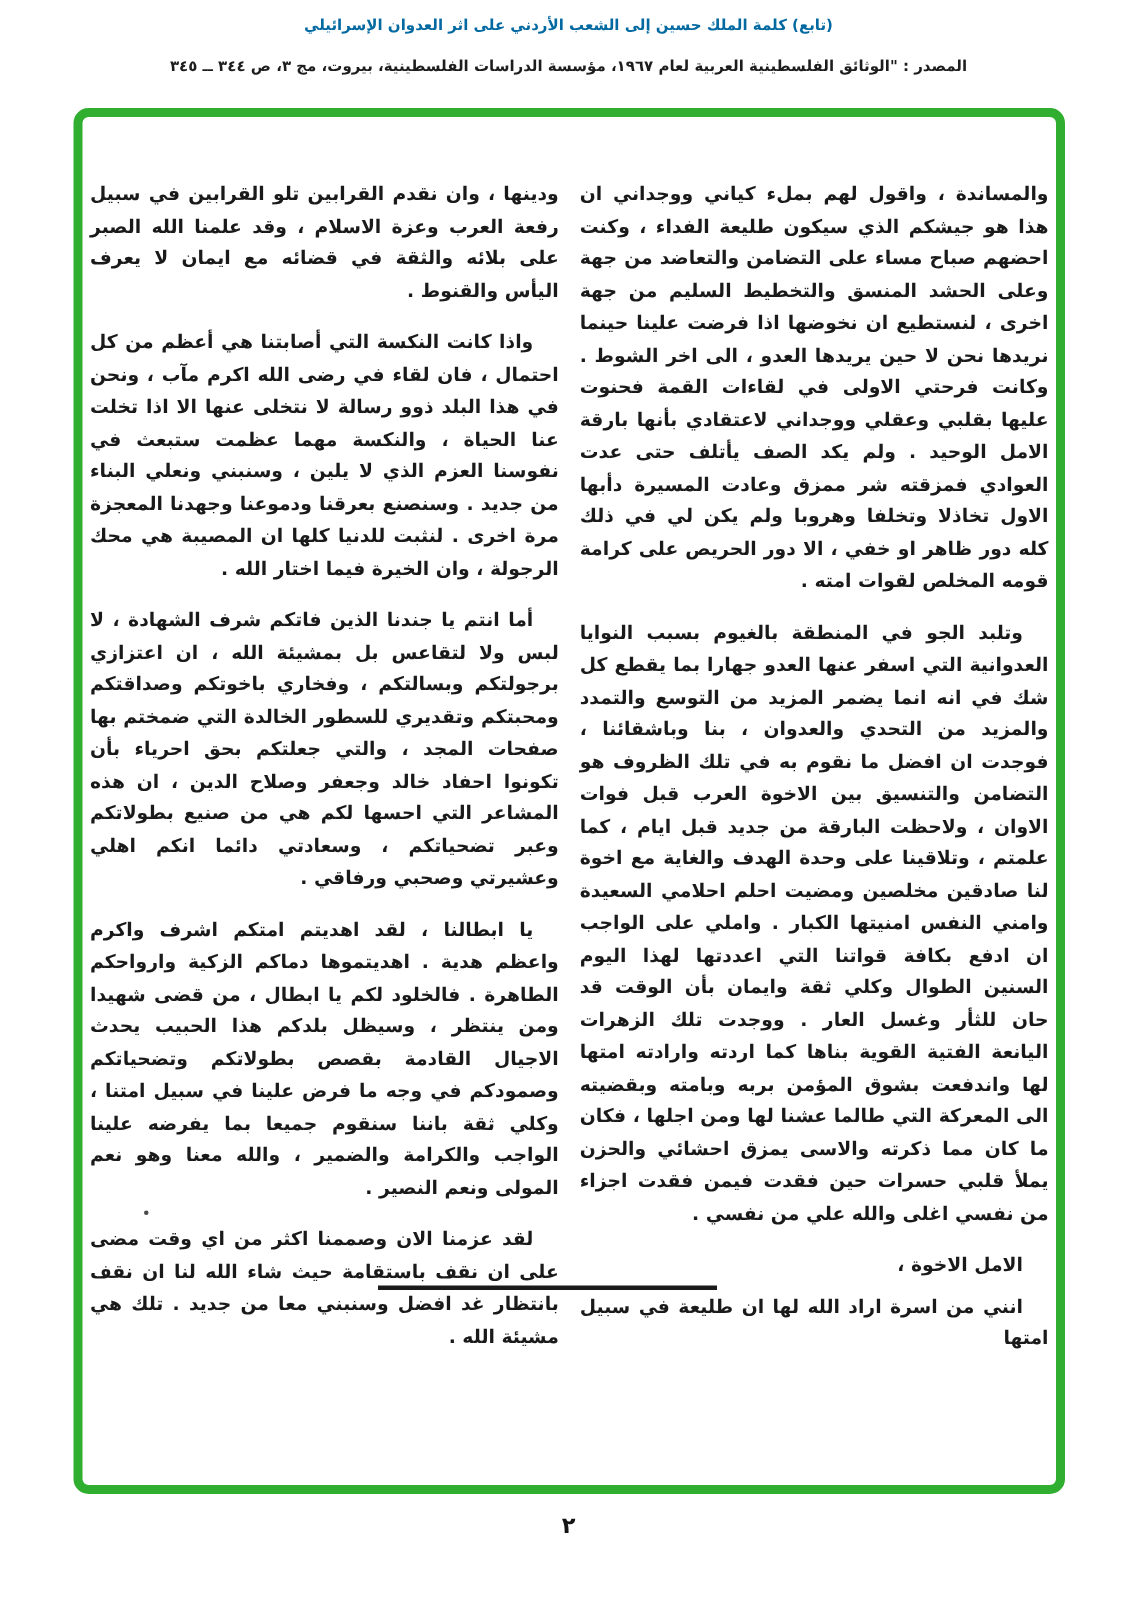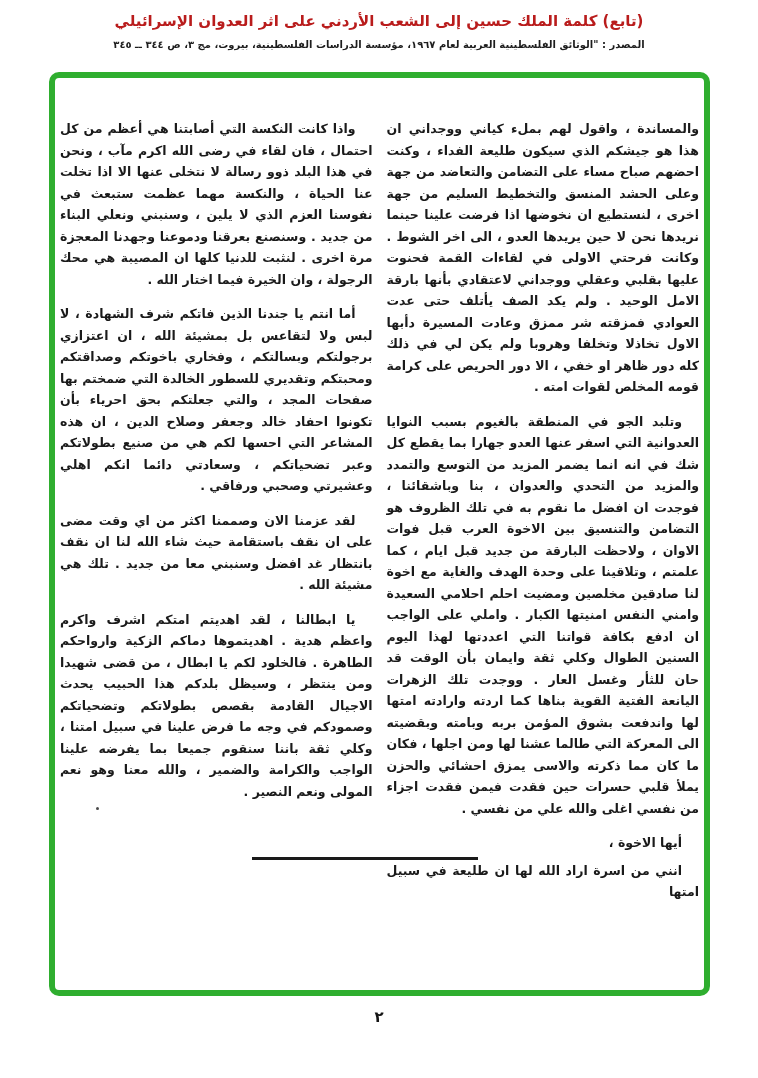--- a/index.html
+++ b/index.html
@@ -15,23 +15,23 @@
     color: #161616;
     overflow: hidden;
   }
   .doc-title {
     position: absolute;
     top: 12px;
     left: 0;
     right: 0;
     text-align: center;
     direction: rtl;
-    font-size: 15px;
+    font-size: 10px;
     font-weight: bold;
-    color: #b91c1c;
+    color: #0369a1;
   }
   .doc-source {
     position: absolute;
     top: 39px;
     left: 0;
     right: 0;
     text-align: center;
     direction: rtl;
     font-size: 10px;
     font-weight: bold;
@@ -105,27 +105,28 @@
 <body>
 
 <div class="doc-title">(تابع) كلمة الملك حسين إلى الشعب الأردني على اثر العدوان الإسرائيلي</div>
 <div class="doc-source">المصدر : "الوثائق الفلسطينية العربية لعام ١٩٦٧، مؤسسة الدراسات الفلسطينية، بيروت، مج ٣، ص ٣٤٤ ــ ٣٤٥</div>
 
 <div class="green-box">
   <div class="columns">
     <div class="column">
       <p class="para">والمساندة ، واقول لهم بملء كياني ووجداني ان هذا هو جيشكم الذي سيكون طليعة الفداء ، وكنت احضهم صباح مساء على التضامن والتعاضد من جهة وعلى الحشد المنسق والتخطيط السليم من جهة اخرى ، لنستطيع ان نخوضها اذا فرضت علينا حينما نريدها نحن لا حين يريدها العدو ، الى اخر الشوط . وكانت فرحتي الاولى في لقاءات القمة فحنوت عليها بقلبي وعقلي ووجداني لاعتقادي بأنها بارقة الامل الوحيد . ولم يكد الصف يأتلف حتى عدت العوادي فمزقته شر ممزق وعادت المسيرة دأبها الاول تخاذلا وتخلفا وهروبا ولم يكن لي في ذلك كله دور ظاهر او خفي ، الا دور الحريص على كرامة قومه المخلص لقوات امته .</p>
       <p class="para indent">وتلبد الجو في المنطقة بالغيوم بسبب النوايا العدوانية التي اسفر عنها العدو جهارا بما يقطع كل شك في انه انما يضمر المزيد من التوسع والتمدد والمزيد من التحدي والعدوان ، بنا وباشقائنا ، فوجدت ان افضل ما نقوم به في تلك الظروف هو التضامن والتنسيق بين الاخوة العرب قبل فوات الاوان ، ولاحظت البارقة من جديد قبل ايام ، كما علمتم ، وتلاقينا على وحدة الهدف والغاية مع اخوة لنا صادقين مخلصين ومضيت احلم احلامي السعيدة وامني النفس امنيتها الكبار . واملي على الواجب ان ادفع بكافة قواتنا التي اعددتها لهذا اليوم السنين الطوال وكلي ثقة وايمان بأن الوقت قد حان للثأر وغسل العار . ووجدت تلك الزهرات اليانعة الفتية القوية بناها كما اردته وارادته امتها لها واندفعت بشوق المؤمن بربه وبامته وبقضيته الى المعركة التي طالما عشنا لها ومن اجلها ، فكان ما كان مما ذكرته والاسى يمزق احشائي والحزن يملأ قلبي حسرات حين فقدت فيمن فقدت اجزاء من نفسي اغلى والله علي من نفسي .</p>
-      <p class="para indent salutation">أيها الاخوة ،</p>
+      <p class="para indent salutation">الامل الاخوة ،</p>
       <p class="para indent">انني من اسرة اراد الله لها ان طليعة في سبيل امتها</p>
     </div>
     <div class="column">
+      <p class="para">ودينها ، وان نقدم القرابين تلو القرابين في سبيل رفعة العرب وعزة الاسلام ، وقد علمنا الله الصبر على بلائه والثقة في قضائه مع ايمان لا يعرف اليأس والقنوط .</p>
       <p class="para indent">واذا كانت النكسة التي أصابتنا هي أعظم من كل احتمال ، فان لقاء في رضى الله اكرم مآب ، ونحن في هذا البلد ذوو رسالة لا نتخلى عنها الا اذا تخلت عنا الحياة ، والنكسة مهما عظمت ستبعث في نفوسنا العزم الذي لا يلين ، وسنبني ونعلي البناء من جديد . وسنصنع بعرقنا ودموعنا وجهدنا المعجزة مرة اخرى . لنثبت للدنيا كلها ان المصيبة هي محك الرجولة ، وان الخيرة فيما اختار الله .</p>
       <p class="para indent">أما انتم يا جندنا الذين فاتكم شرف الشهادة ، لا لبس ولا لتقاعس بل بمشيئة الله ، ان اعتزازي برجولتكم وبسالتكم ، وفخاري باخوتكم وصداقتكم ومحبتكم وتقديري للسطور الخالدة التي ضمختم بها صفحات المجد ، والتي جعلتكم بحق احرياء بأن تكونوا احفاد خالد وجعفر وصلاح الدين ، ان هذه المشاعر التي احسها لكم هي من صنيع بطولاتكم وعبر تضحياتكم ، وسعادتي دائما انكم اهلي وعشيرتي وصحبي ورفاقي .</p>
+      <p class="para indent">يا ابطالنا ، لقد اهديتم امتكم اشرف واكرم واعظم هدية . اهديتموها دماكم الزكية وارواحكم الطاهرة . فالخلود لكم يا ابطال ، من قضى شهيدا ومن ينتظر ، وسيظل بلدكم هذا الحبيب يحدث الاجيال القادمة بقصص بطولاتكم وتضحياتكم وصمودكم في وجه ما فرض علينا في سبيل امتنا ، وكلي ثقة باننا سنقوم جميعا بما يفرضه علينا الواجب والكرامة والضمير ، والله معنا وهو نعم المولى ونعم النصير .</p>
       <p class="para indent">لقد عزمنا الان وصممنا اكثر من اي وقت مضى على ان نقف باستقامة حيث شاء الله لنا ان نقف بانتظار غد افضل وسنبني معا من جديد . تلك هي مشيئة الله .</p>
-      <p class="para indent">يا ابطالنا ، لقد اهديتم امتكم اشرف واكرم واعظم هدية . اهديتموها دماكم الزكية وارواحكم الطاهرة . فالخلود لكم يا ابطال ، من قضى شهيدا ومن ينتظر ، وسيظل بلدكم هذا الحبيب يحدث الاجيال القادمة بقصص بطولاتكم وتضحياتكم وصمودكم في وجه ما فرض علينا في سبيل امتنا ، وكلي ثقة باننا سنقوم جميعا بما يفرضه علينا الواجب والكرامة والضمير ، والله معنا وهو نعم المولى ونعم النصير .</p>
     </div>
   </div>
   <div class="divider"></div>
 </div>
 
 <div class="stray-dot"></div>
 <div class="page-number">٢</div>
 
 </body></html>

